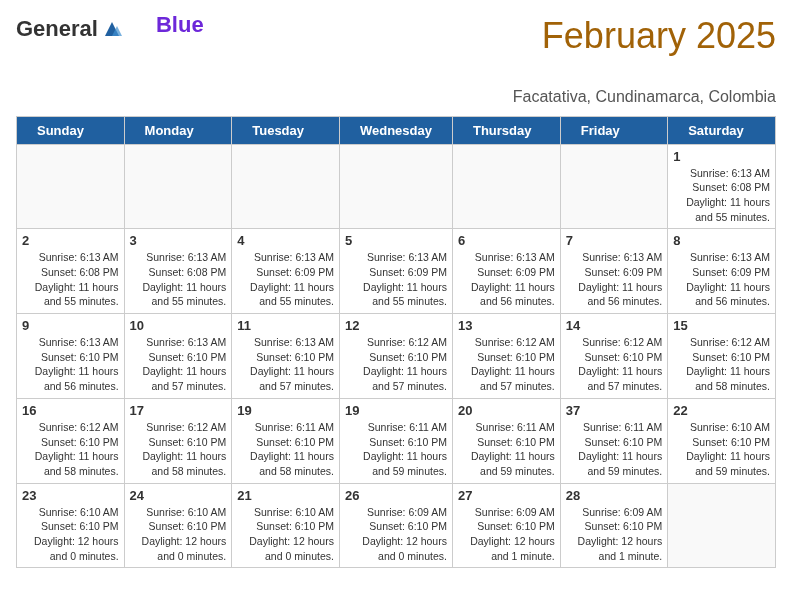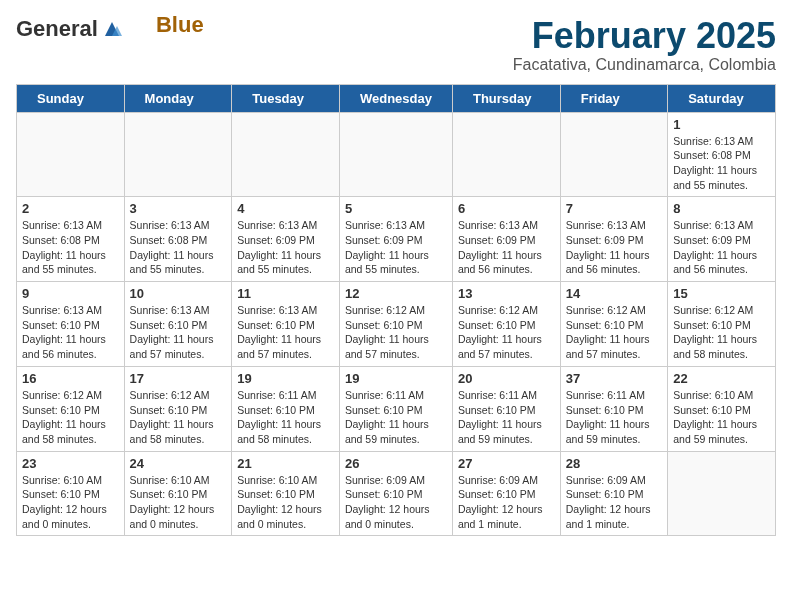--- a/index.html
+++ b/index.html
@@ -21,27 +21,28 @@
       align-items: flex-start;
       gap: 31px;
     }
     .logo-general { color: #333; }
     .logo-blue { color: #2060a0; }
     .title-block {
       text-align: right;
     }
     .month-title {
       font-size: 36px;
-      font-weight: bold;
-      color: #0c4a6e;
+      font-weight: normal;
+      color: #a16207;
       line-height: 1.1;
     }
     .location-title {
       font-size: 16px;
       color: #555;
+      margin-top: 32px;
     }
     .calendar {
       width: 100%;
       border-collapse: collapse;
       border: 1px solid #ccc;
     }
     .calendar th {
       background: #2060a0;
       color: #fff;
       font-size: 13px;
@@ -66,35 +67,36 @@
     .day-num {
       font-size: 13px;
       font-weight: bold;
       display: block;
       margin-bottom: 2px;
     }
     .day-info {
       font-size: 10.5px;
       line-height: 1.4;
       color: #333;
+      text-align: right;
     }
   </style>
 </head>
 <body>
 
 <div class="header">
   <div class="logo">
     <div style="display:flex;align-items:center;gap:2px;">
       <span class="logo-general" style="font-size:22px;font-weight:bold;color:#333;">General</span>
       <svg width="22" height="22" viewBox="0 0 22 22" style="vertical-align:middle;margin-left:1px;">
         <polygon points="4,18 11,4 18,18" fill="#2060a0"></polygon>
         <polygon points="11,18 16,8 21,18" fill="#4090d0" opacity="0.7"></polygon>
       </svg>
     </div>
-    <span class="logo-blue" style="font-size:22px;font-weight:bold;color:#a16207;margin-top:-4px;margin-left:2px;">Blue</span>
+    <span class="logo-blue" style="font-size:22px;font-weight:bold;color:#6d28d9;margin-top:-4px;margin-left:2px;">Blue</span>
   </div>
   <div class="title-block">
     <div class="month-title">February 2025</div>
     <div class="location-title">Facatativa, Cundinamarca, Colombia</div>
   </div>
 </div>
 
 <table class="calendar">
   <thead>
     <tr>

